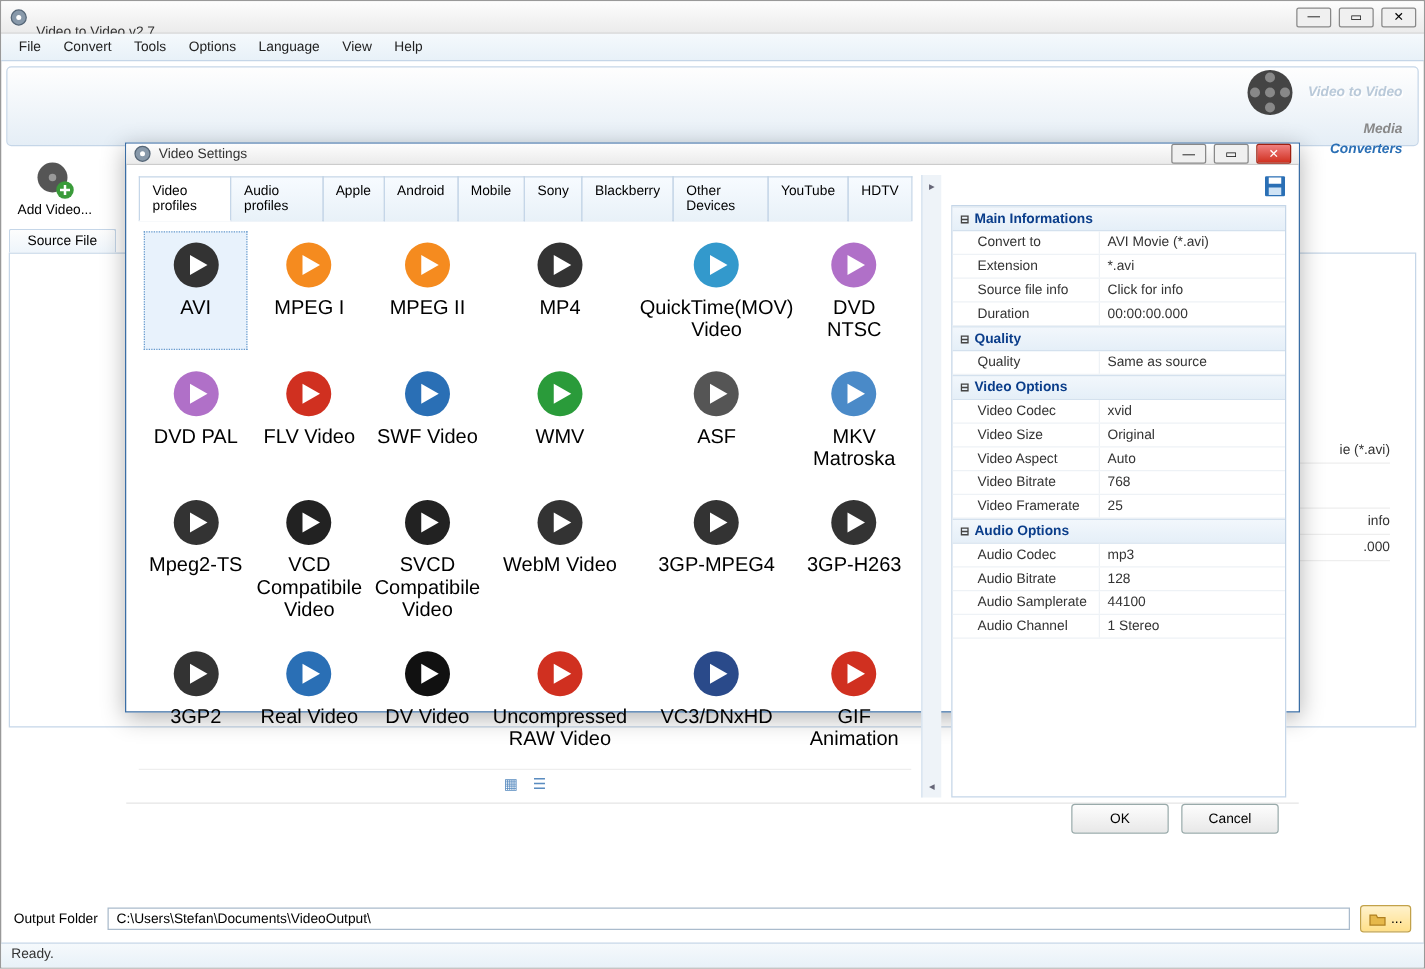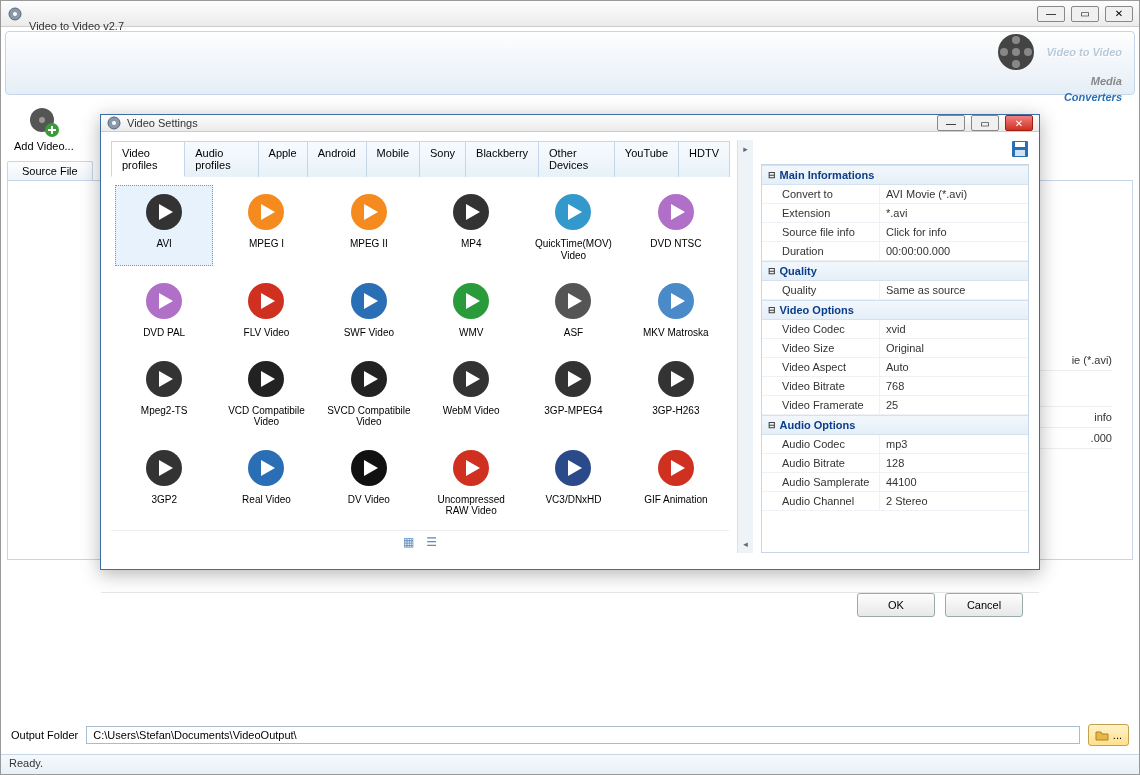--- a/index.html
+++ b/index.html
@@ -46,36 +46,36 @@
 .dialog-titlebar .close { background: linear-gradient(#f08080,#d03020); color:#fff; border-color:#a02010;}
 .dialog-body { flex: 1; display: flex; padding: 8px 10px 4px 10px; gap: 8px; }
 .left-pane { flex: 1; display: flex; flex-direction: column; }
 .tabs-row { display: flex; border-bottom: 1px solid #c5d6e8; }
 .tab { padding: 5px 10px; border: 1px solid #c5d6e8; border-bottom: none; background: linear-gradient(#f7fbff,#e8f1f8); margin-right: -1px; cursor: pointer; position:relative; top:1px;}
 .tab.active { background: #fff; border-bottom: 1px solid #fff; z-index:1;}
 .profile-grid { flex: 1; padding: 8px 4px; display: grid; grid-template-columns: repeat(6, 1fr); gap: 8px 4px; align-content: start; overflow:auto;}
 .profile { display: flex; flex-direction: column; align-items: center; text-align: center; padding: 4px 2px; cursor: pointer; border: 1px solid transparent; }
 .profile.selected { border: 1px dotted #6699cc; background: #e8f2fc; }
 .profile .pic { width: 44px; height: 44px; margin-bottom: 4px; display:flex; align-items:center; justify-content:center;}
-.profile .label { font-size: 10px; line-height: 1.15; }
+.profile .label { font-size: 16px; line-height: 1.15; }
 
 .view-icons { display:flex; gap:12px; justify-content:center; padding:4px; border-top:1px solid #eee;}
 .view-icons span{color:#5a8cc0; cursor:pointer; font-size:12px;}
 
 .right-pane { width: 268px; display: flex; flex-direction: column; }
 .save-row { display:flex; justify-content:flex-end; padding-bottom:6px;}
 .floppy { width:18px; height:18px; cursor:pointer;}
 .prop-table { flex:1; border:1px solid #c5d6e8; background:#fff; overflow:auto;}
 .section-hdr { background: linear-gradient(#f2f7fc,#e5eff8); color:#0a3d8a; font-weight:bold; padding:3px 6px; border-bottom:1px solid #d4e1ee; border-top:1px solid #d4e1ee; display:flex; align-items:center; gap:4px;}
 .section-hdr .tw{font-size:9px; color:#444;}
 .prop-row { display:flex; border-bottom:1px solid #eef2f6;}
 .prop-row .k{ width:118px; padding:3px 4px 3px 20px; color:#333; border-right:1px solid #eef2f6;}
 .prop-row .v{ flex:1; padding:3px 6px; color:#333;}
 
-.dialog-footer { height: 42px; display:flex; align-items:center; justify-content:flex-end; gap:10px; padding:0 16px; border-top:1px solid #e5e5e5;margin-top:35px;}
+.dialog-footer { height: 42px; display:flex; align-items:center; justify-content:flex-end; gap:10px; padding:0 16px; border-top:1px solid #e5e5e5;}
 .btn { min-width: 78px; height: 24px; border:1px solid #9aa; background:linear-gradient(#fdfdfd,#e8e8e8); border-radius:3px; cursor:pointer; }
 
 .scroll-stub { width:16px; background:#eef3f8; border-left:1px solid #d4e1ee; display:flex; flex-direction:column; justify-content:space-between; padding:4px 0;}
 .scroll-stub span{ text-align:center; color:#667; font-size:9px;}
 
 svg{display:block;}
 </style>
 </head>
 <body>
 
@@ -88,20 +88,29 @@
         </svg>
     </span>
     <span class="title">Video to Video v2.7</span>
     <div class="win-btns">
       <div class="win-btn">—</div>
       <div class="win-btn">▭</div>
       <div class="win-btn">✕</div>
     </div>
   </div>
 
+  <div class="menubar">
+    <span class="menu-item">File</span>
+    <span class="menu-item">Convert</span>
+    <span class="menu-item">Tools</span>
+    <span class="menu-item">Options</span>
+    <span class="menu-item">Language</span>
+    <span class="menu-item">View</span>
+    <span class="menu-item">Help</span>
+  </div>
 
   <div class="app-header">
     <div class="app-title">
       <svg width="40" height="40">
           <circle cx="20" cy="20" r="18" fill="#444"></circle>
           <circle cx="20" cy="20" r="4" fill="#888"></circle>
           <circle cx="20" cy="8" r="4" fill="#888"></circle>
           <circle cx="32" cy="20" r="4" fill="#888"></circle>
           <circle cx="20" cy="32" r="4" fill="#888"></circle>
           <circle cx="8" cy="20" r="4" fill="#888"></circle>
@@ -490,21 +499,21 @@
           <div class="prop-row">
             <div class="k">Audio Bitrate</div>
             <div class="v">128</div>
           </div>
           <div class="prop-row">
             <div class="k">Audio Samplerate</div>
             <div class="v">44100</div>
           </div>
           <div class="prop-row">
             <div class="k">Audio Channel</div>
-            <div class="v">2 Stereo</div>
+            <div class="v">1 Stereo</div>
           </div>
         </div>
     </div>
   </div>
 
   <div class="dialog-footer">
     <button class="btn">OK</button>
     <button class="btn">Cancel</button>
   </div>
 </div>

